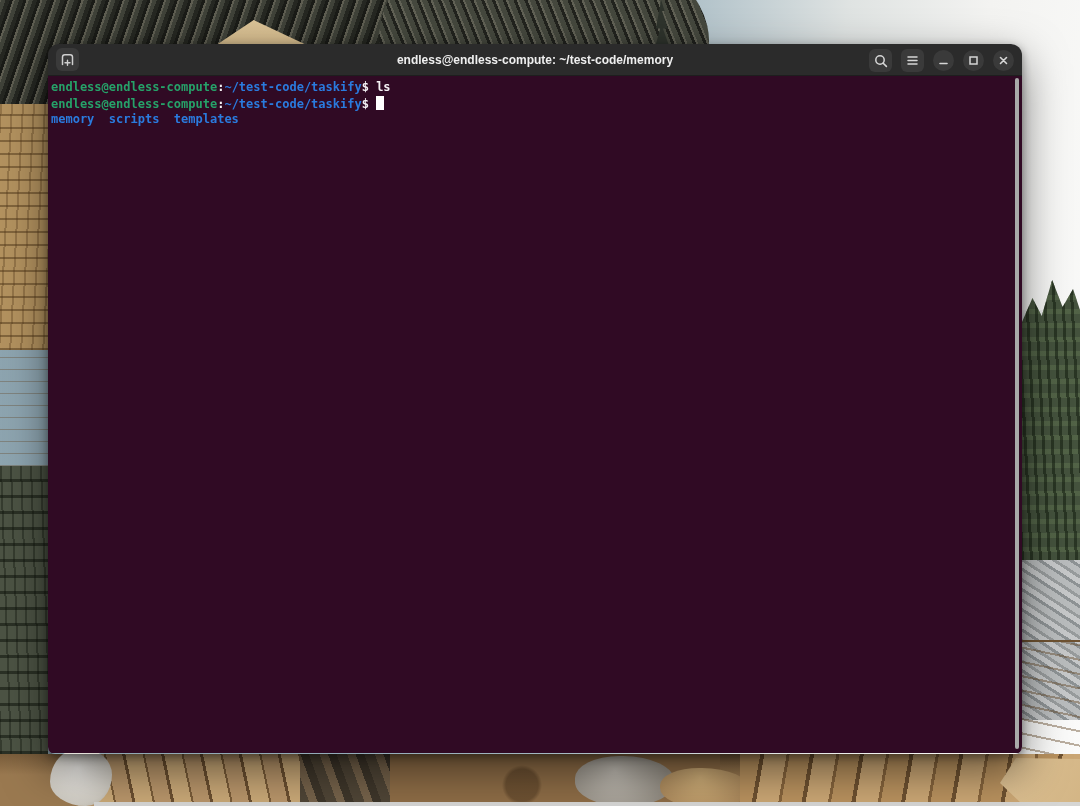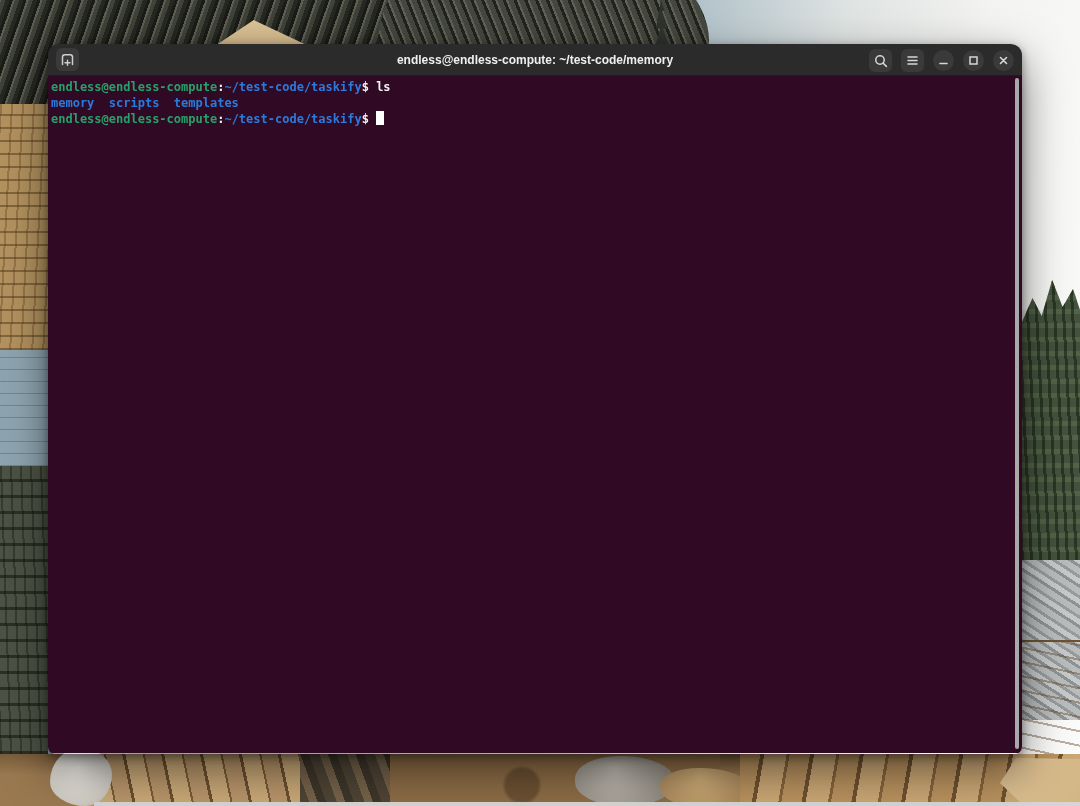--- a/index.html
+++ b/index.html
@@ -174,17 +174,17 @@
           <svg width="13" height="13" viewBox="0 0 13 13">
             <path d="M3.5 3.5 L9.5 9.5 M9.5 3.5 L3.5 9.5" stroke="#d6d6d6" stroke-width="1.6" stroke-linecap="round"></path>
           </svg>
         </span>
       </button>
     </div>
   </div>
 
   <div class="terminal-body">
     <div class="term-line"><span class="c-green">endless@endless-compute</span><span class="c-fg">:</span><span class="c-blue">~/test-code/taskify</span><span class="c-fg">$ </span><span class="c-fg">ls</span></div>
+    <div class="term-line"><span class="c-green">endless@endless-compute</span><span class="c-fg">:</span><span class="c-blue">~/test-code/taskify</span><span class="c-fg">$ </span><span class="cursor"></span></div>
     <div class="term-line"><span class="c-blue">memory  scripts  templates</span></div>
-    <div class="term-line"><span class="c-green">endless@endless-compute</span><span class="c-fg">:</span><span class="c-blue">~/test-code/taskify</span><span class="c-fg">$ </span><span class="cursor"></span></div>
     <div class="term-scrollbar"></div>
   </div>
 </div>
 
 </body></html>

